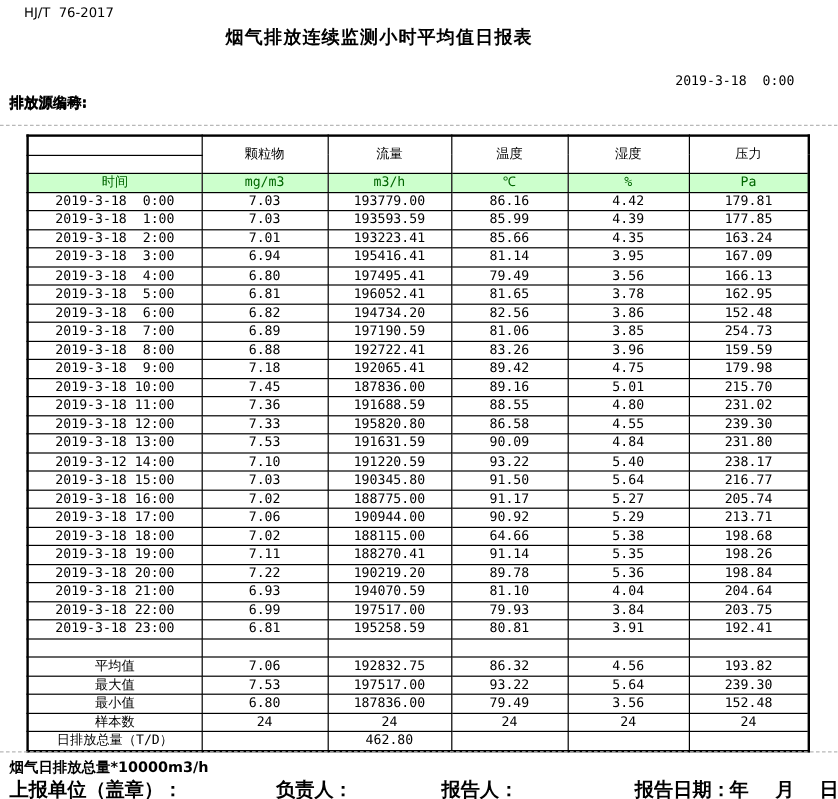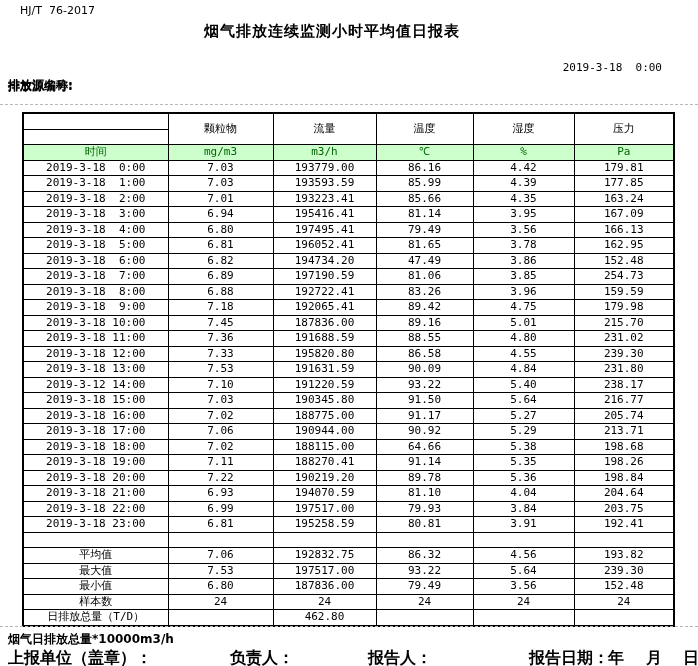--- a/index.html
+++ b/index.html
@@ -7,21 +7,21 @@
     --header-row-text:#006600;
     --table-border:#000000;
   }
   html,body{margin:0;padding:0;}
   body{
     width:698px;height:666px;position:relative;background:#ffffff;color:#000;
     font-family:"DejaVu Sans", sans-serif;overflow:hidden;
   }
   .abs{position:absolute;white-space:pre;}
   #standard-code{left:20px;top:4px;font-size:11px;font-weight:normal;}
-  #report-title{left:0;top:22px;width:632px;text-align:center;font-size:15px;font-weight:bold;letter-spacing:1px;padding-left:16px;}
+  #report-title{left:0;top:22px;width:632px;text-align:center;font-size:15px;font-weight:bold;letter-spacing:1px;}
   #source-name-label{left:8px;top:59px;font-size:12px;font-weight:bold;margin-top:18px;}
   #source-code-label{left:8px;top:78px;font-size:12px;font-weight:bold;}
   #report-datetime{right:36px;top:61px;font-size:11px;font-family:"DejaVu Sans Mono", monospace;}
   .pagebreak-line{position:absolute;left:0;width:698px;height:0;border-top:1px dashed #b8b8b8;}
   #pagebreak-top{top:104px;}
   #pagebreak-bottom{top:626px;}
 
   #report-table{
     position:absolute;left:22px;top:112px;
     border-collapse:collapse;table-layout:fixed;
@@ -145,21 +145,21 @@
         <td>6.81</td>
         <td>196052.41</td>
         <td>81.65</td>
         <td>3.78</td>
         <td>162.95</td>
       </tr>
       <tr>
         <td>2019-3-18  6:00</td>
         <td>6.82</td>
         <td>194734.20</td>
-        <td>47.49</td>
+        <td>82.56</td>
         <td>3.86</td>
         <td>152.48</td>
       </tr>
       <tr>
         <td>2019-3-18  7:00</td>
         <td>6.89</td>
         <td>197190.59</td>
         <td>81.06</td>
         <td>3.85</td>
         <td>254.73</td>

